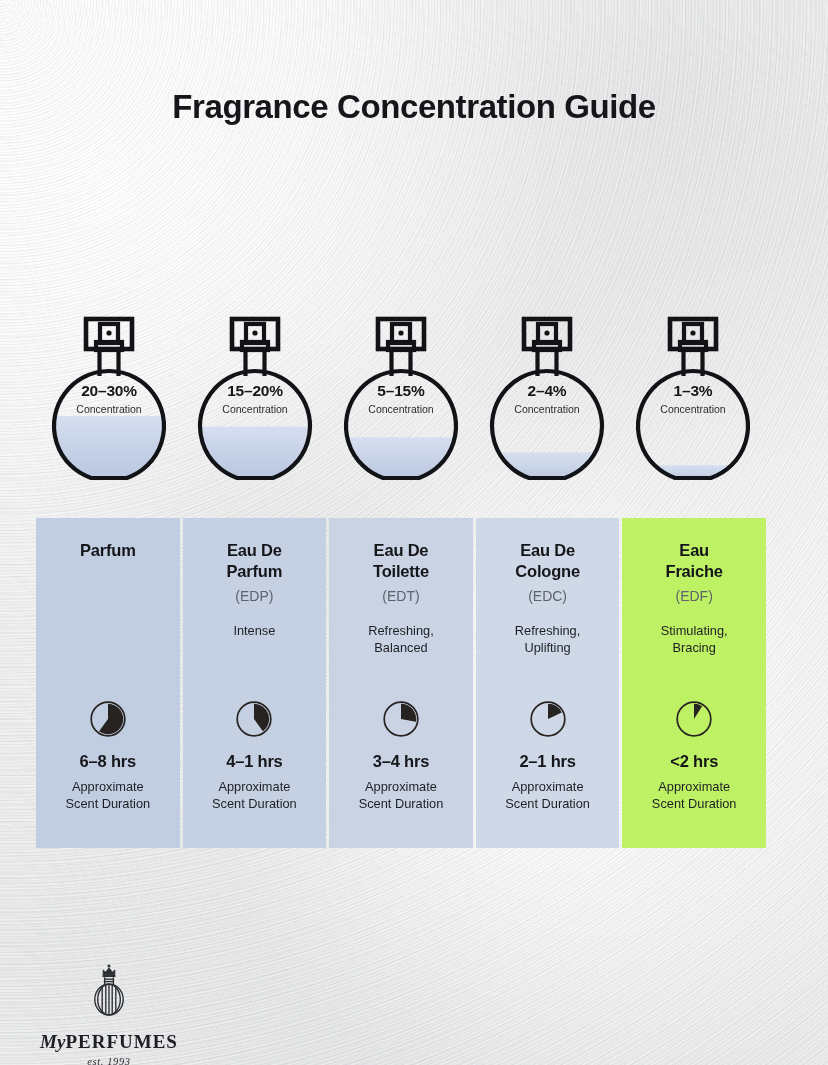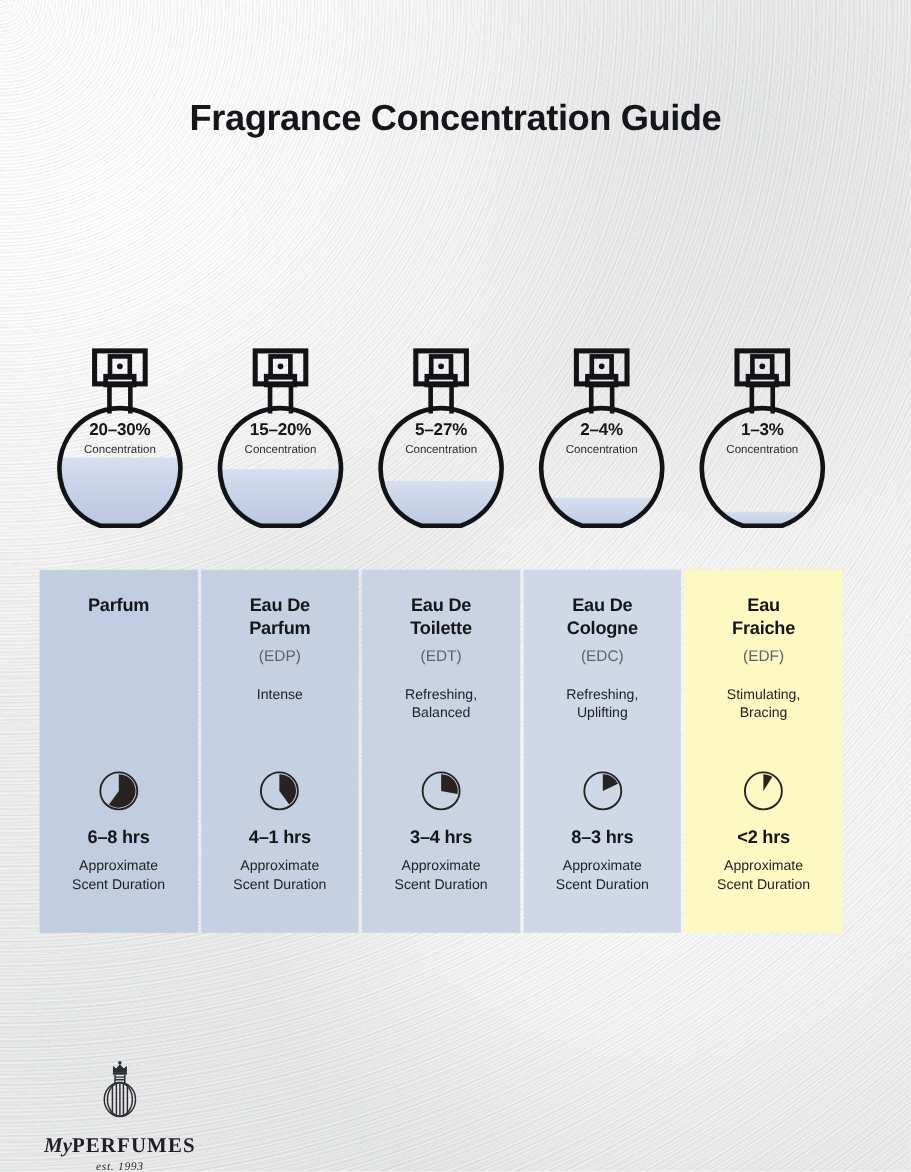--- a/index.html
+++ b/index.html
@@ -310,21 +310,21 @@
 
       <path d="M 57.5 42 L 57.5 70 M 76.5 42 L 76.5 70" fill="none" stroke="#111317" stroke-width="4.2"></path>
 
       <rect x="44" y="13" width="46" height="30" fill="none" stroke="#111317" stroke-width="4.6"></rect>
 
       <rect x="58" y="18" width="18" height="19" fill="none" stroke="#111317" stroke-width="4.2"></rect>
       <circle cx="67" cy="27" r="2.6" fill="#111317"></circle>
 
       <rect x="54" y="36" width="26" height="8" fill="none" stroke="#111317" stroke-width="4.2"></rect>
     </svg>
-          <div class="pct">5–27%</div>
+          <div class="pct">5–15%</div>
           <div class="pct-sub">Concentration</div>
         </div>
       </div>
       <div class="bottle-cell">
         <div class="bottle">
     <svg viewBox="0 0 134 182">
       <defs>
         <clipPath id="bclip3">
           <path d="M 49.08352713283108 172
                    A 55 55 0 1 1
@@ -443,24 +443,24 @@
         <div class="card-abbr">(EDC)</div>
         <div class="card-desc">Refreshing,<br>Uplifting</div>
         <div class="clock-wrap">
           <span class="clock">
             <svg width="38" height="38" viewBox="0 0 38 38">
             <path d="M 19 19 L 19 3.8000000000000007 A 15.2 15.2 0 0 1 32.753371197483496 12.528154768210896 Z" fill="#262321"></path>
             <circle cx="19" cy="19" r="16.8" fill="none" stroke="#262321" stroke-width="1.7"></circle>
           </svg>
           </span>
         </div>
-        <div class="card-dur">8–3 hrs</div>
+        <div class="card-dur">2–1 hrs</div>
         <div class="card-dur-sub">Approximate<br>Scent Duration</div>
       </div>
-      <div class="card" style="background: #fef9c3;">
+      <div class="card" style="background: #bef264;">
         <div class="card-name">Eau<br>Fraiche</div>
         <div class="card-abbr">(EDF)</div>
         <div class="card-desc">Stimulating,<br>Bracing</div>
         <div class="clock-wrap">
           <span class="clock">
             <svg width="38" height="38" viewBox="0 0 38 38">
             <path d="M 19 19 L 19 3.8000000000000007 A 15.2 15.2 0 0 1 27.144567283680747 6.166215532369371 Z" fill="#262321"></path>
             <circle cx="19" cy="19" r="16.8" fill="none" stroke="#262321" stroke-width="1.7"></circle>
           </svg>
           </span>

